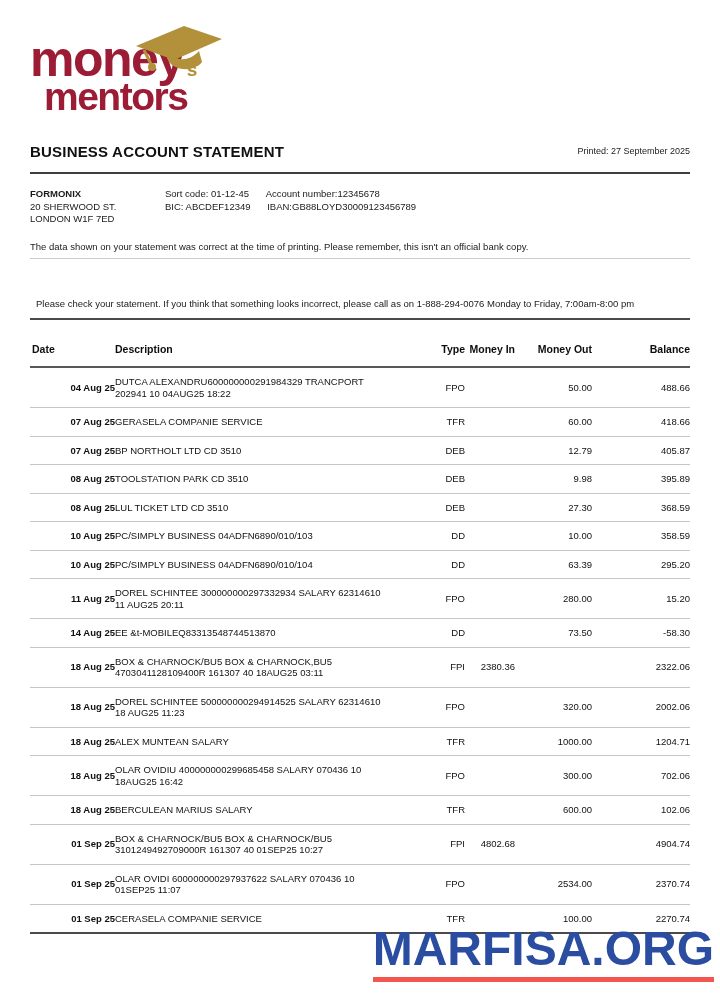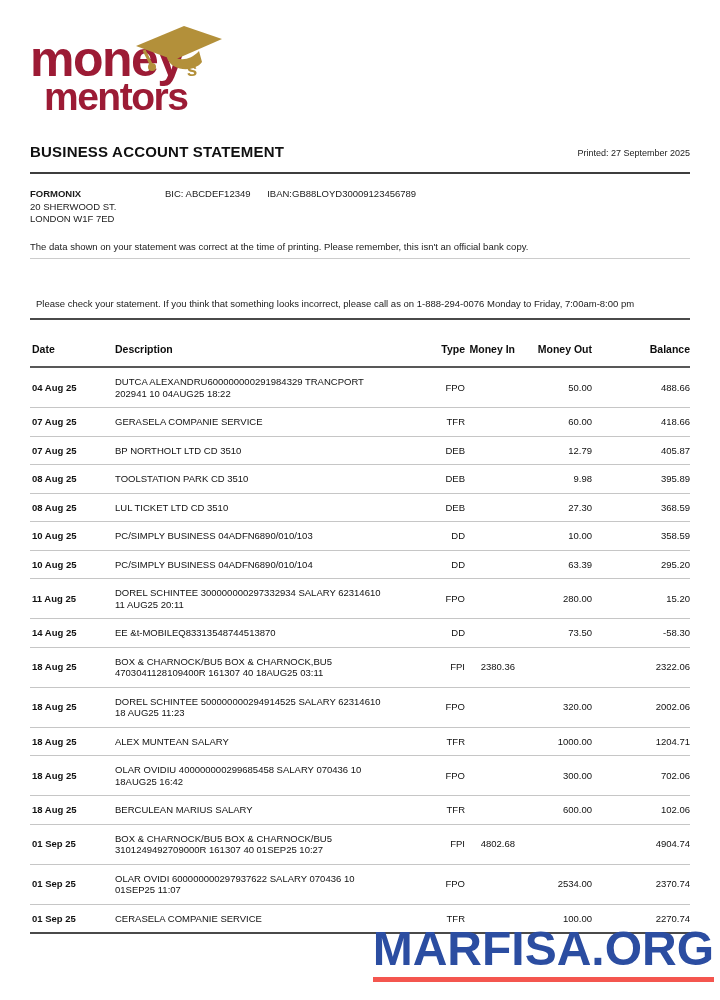--- a/index.html
+++ b/index.html
@@ -10,21 +10,21 @@
   }
 
   
   .logo { position:absolute; left:30px; top:34px; color:#9c1b35; line-height:1; }
   .logo .word1 { font-size:50px; font-weight:bold; letter-spacing:-1.5px; }
   .logo .gold-s { font-size:19px; font-weight:bold; color:#b3903a; margin-left:3px; }
   .logo .word2 { display:block; font-size:39px; font-weight:bold; letter-spacing:-1.5px; margin:-7px 0 0 14px; }
   .logo .cap { position:absolute; left:100px; top:-16px; }
 
   
-  .title-row { position:absolute; left:30px; top:143px; width:660px; display:flex; justify-content:space-between; align-items:center; }
+  .title-row { position:absolute; left:30px; top:143px; width:660px; display:flex; justify-content:space-between; align-items:flex-start; }
   .doc-title { font-size:15px; font-weight:bold; letter-spacing:.2px; color:#101010; }
   .printed { font-size:9px; color:#222; margin-top:3px; }
   .title-rule { position:absolute; left:30px; top:172px; width:660px; border-top:2px solid #3d3d3d; }
 
   
   .account-block { position:absolute; left:30px; top:188px; display:flex; font-size:9.5px; line-height:12.5px; }
   .acct-name-col { width:135px; }
   .acct-name { font-weight:bold; }
   .codes-col span { display:inline-block; }
   .codes-line1 .sp, .codes-line2 .sp { margin-right:14px; }
@@ -38,21 +38,21 @@
   .stmt-table-wrap { position:absolute; left:30px; top:318px; width:660px; }
   table.stmt { width:660px; border-collapse:collapse; table-layout:fixed;
                border-top:2px solid #4a4a4a; border-bottom:2px solid #4a4a4a; }
   col.c-date{width:85px;} col.c-desc{width:285px;} col.c-type{width:65px;}
   col.c-in{width:50px;} col.c-out{width:77px;} col.c-bal{width:98px;}
   thead th { font-size:10.5px; font-weight:bold; padding:23px 0 11px; white-space:nowrap; color:#0d0d0d; }
   thead tr { border-bottom:2px solid #585858; }
   tbody tr { border-bottom:1px solid #c6c6c6; }
   tbody tr:last-child { border-bottom:none; }
   td { font-size:9.5px; line-height:11.5px; padding:8px 0; vertical-align:middle; color:#111; }
-  .a-left{text-align:left;} .a-center{text-align:right;} .a-right{text-align:right;}
+  .a-left{text-align:right;} .a-center{text-align:right;} .a-right{text-align:right;}
   td.cell-date { font-weight:bold; padding-left:2px; }
   td.cell-desc { padding-right:14px; }
   th.h-desc, td.cell-desc { text-align:left; }
   th.h-date { text-align:left; padding-left:2px; }
 
   
   .watermark { position:absolute; right:6px; bottom:18px; text-align:right; }
   .watermark .wm-text { font-size:48px; font-weight:bold; color:#2b4da1; letter-spacing:0; line-height:1; }
   .watermark .wm-bar { height:5px; background:#f4564f; margin-top:4px; }
 </style>
@@ -76,20 +76,24 @@
 </div>
 <div class="title-rule"></div>
 
 <div class="account-block">
   <div class="acct-name-col">
     <div class="acct-name">FORMONIX</div>
     <div>20 SHERWOOD ST.</div>
     <div>LONDON W1F 7ED</div>
   </div>
   <div class="codes-col">
+    <div class="codes-line1">
+      <span class="sp">Sort code: 01-12-45</span>
+      <span>Account number:12345678</span>
+    </div>
     <div class="codes-line2">
       <span class="sp">BIC: ABCDEF12349</span>
       <span>IBAN:GB88LOYD30009123456789</span>
     </div>
   </div>
 </div>
 
 <div class="notice1">The data shown on your statement was correct at the time of printing. Please remember, this isn't an official bank copy.</div>
 <div class="notice-rule"></div>
 <div class="notice2">Please check your statement. If you think that something looks incorrect, please call as on 1-888-294-0076 Monday to Friday, 7:00am-8:00 pm</div>

